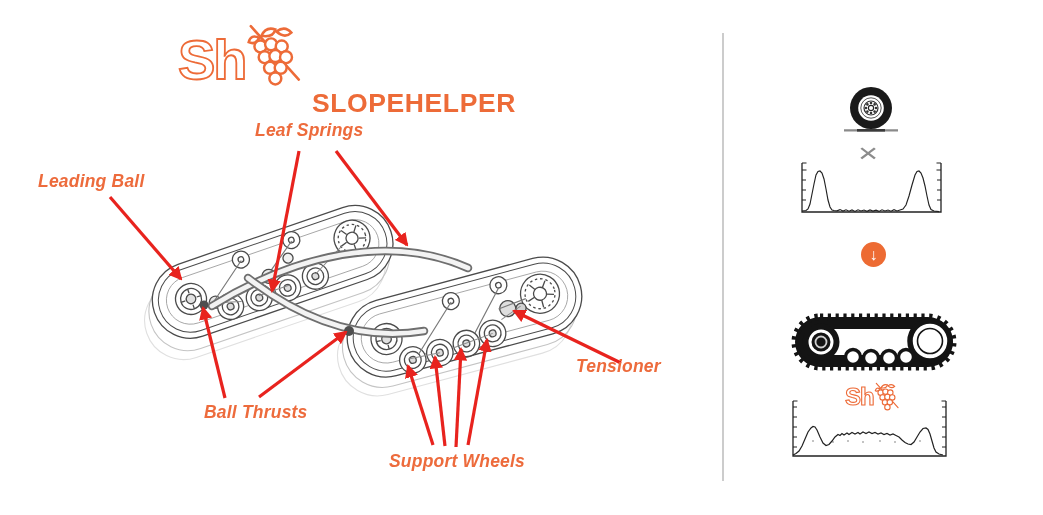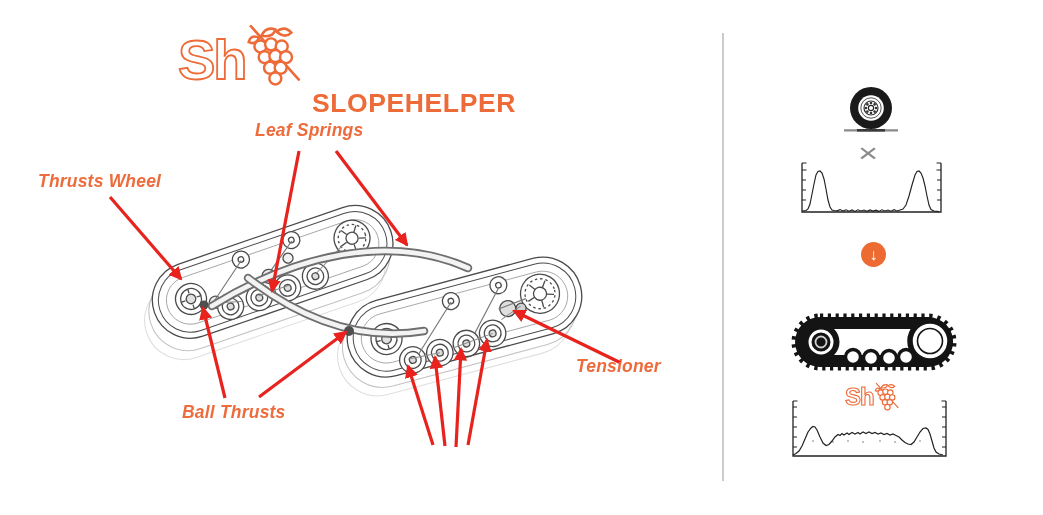--- a/index.html
+++ b/index.html
@@ -168,22 +168,23 @@
       <line x1="259" y1="397" x2="346" y2="332" marker-end="url(#ah)"></line>
       <line x1="433" y1="445" x2="408" y2="366" marker-end="url(#ah)"></line>
       <line x1="445" y1="446" x2="435" y2="357" marker-end="url(#ah)"></line>
       <line x1="456" y1="447" x2="461" y2="349" marker-end="url(#ah)"></line>
       <line x1="468" y1="445" x2="487" y2="340" marker-end="url(#ah)"></line>
       <line x1="621" y1="363" x2="514" y2="311" marker-end="url(#ah)"></line>
     </g>
   </svg>
 
   <span class="lbl" style="left:255px;top:120px;">Leaf Springs</span>
-  <span class="lbl" style="left:38px;top:171px;">Thrusts Wheel</span>
-  <span class="lbl" style="left:182px;top:402px;">Ball Thrusts</span>
+  <span class="lbl" style="left:38px;top:171px;">Leading Ball</span>
+  <span class="lbl" style="left:204px;top:402px;">Ball Thrusts</span>
+  <span class="lbl" style="left:389px;top:451px;">Support Wheels</span>
   <span class="lbl" style="left:576px;top:356px;">Tensioner</span>
 
   <div id="divider"></div>
 
   <div class="abs" style="left:723px;top:0;width:320px;height:515px;">
 
     <svg class="abs" style="left:117px;top:82px;" width="62" height="52" viewBox="0 0 62 52">
       <circle cx="31" cy="26" r="21" fill="#1a1a1a"></circle>
       <circle cx="31" cy="26" r="12.8" fill="#ffffff"></circle>
       <circle cx="31" cy="26" r="10.2" fill="none" stroke="#555" stroke-width="1"></circle>

